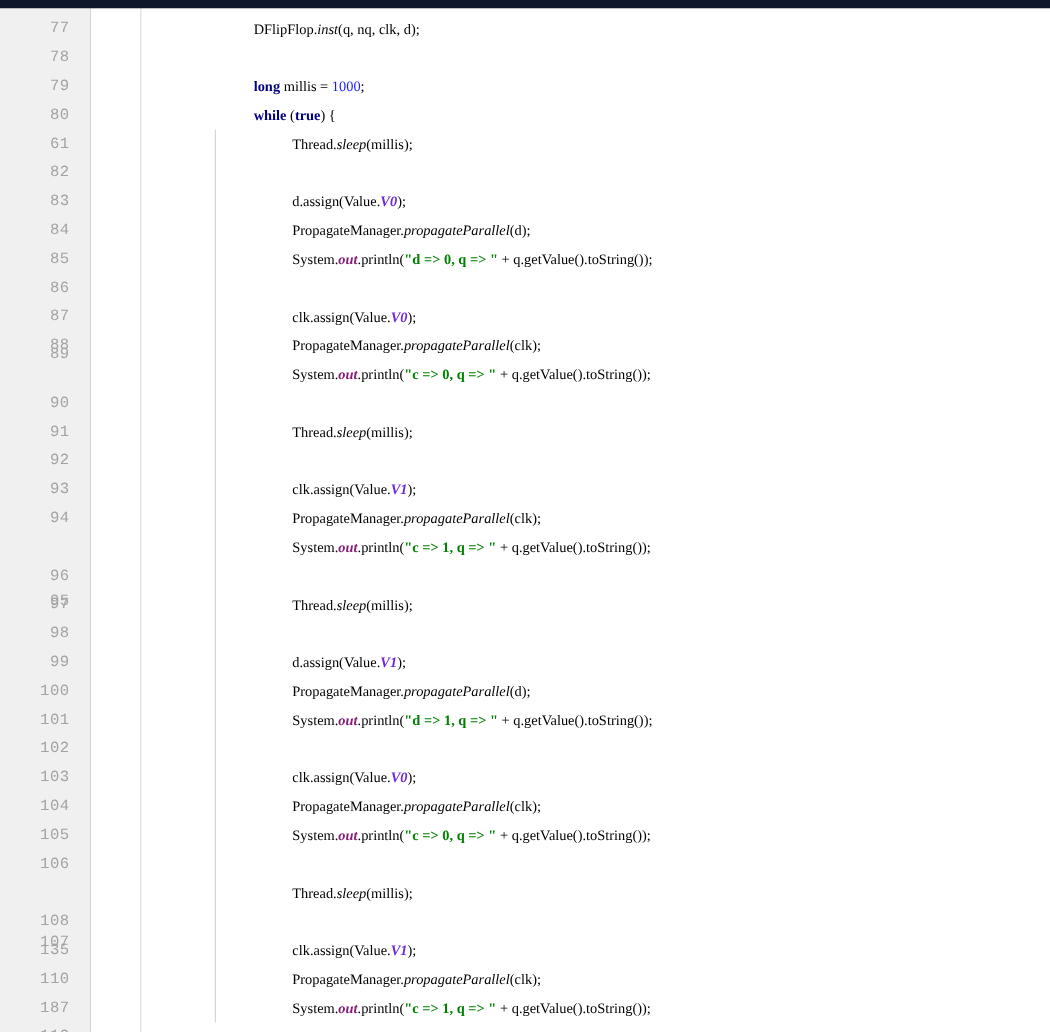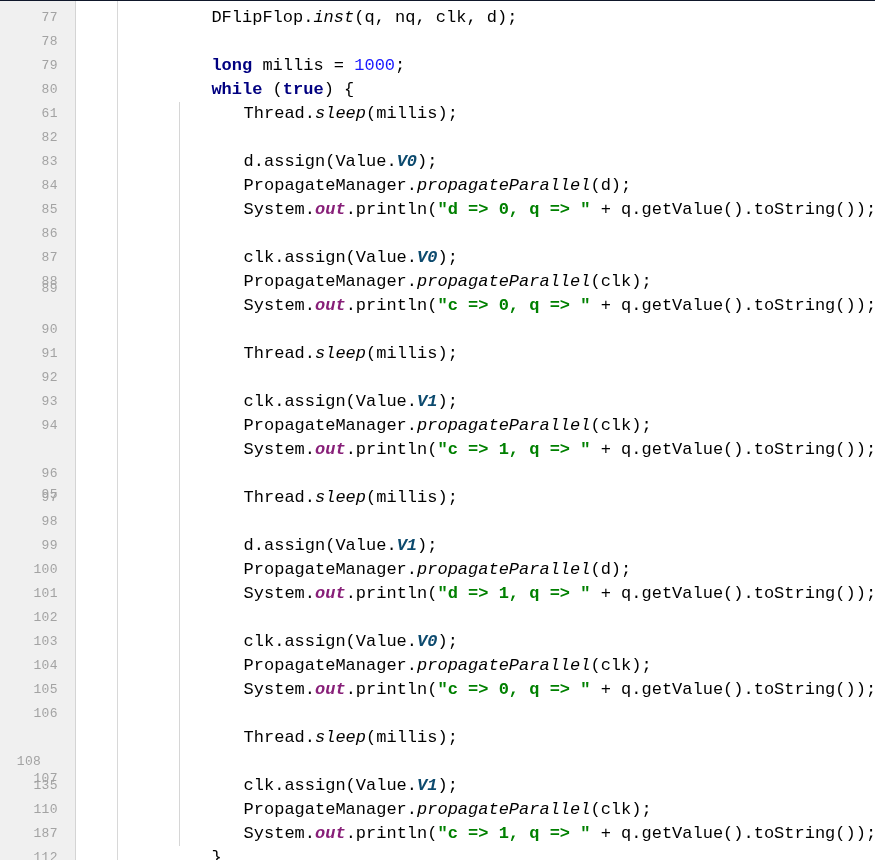--- a/index.html
+++ b/index.html
@@ -11,21 +11,21 @@
   body {
     font-family: "Liberation Mono", "DejaVu Sans Mono", monospace;
   }
 
   #editor {
     position: relative;
     width: 875px;
     height: 860px;
     background: #ffffff;
     overflow: hidden;
-    border-top: 1px solid #0f172a;
+    border-top: 7px solid #0f172a;
     box-sizing: border-box;
   }
 
   
   .gutter-numbers {
     position: absolute;
     left: 0;
     top: 0;
     width: 75px;
     height: 100%;
@@ -87,32 +87,32 @@
     left: 32px;
     width: 1px;
     background: #d6d6d6;
   }
 
   .cline {
     position: absolute;
     left: 0;
     height: 24px;
     line-height: 24px;
-    font-size: 17px;
+    font-size: 12px;
     white-space: pre;
     color: #000000;
-    font-family: Liberation Mono, monospace;
+    font-family: Liberation Serif, serif;
   }
 
   
   .kw      { color: #000080; font-weight: bold; }
   .num     { color: #1a1aff; }
   .str     { color: #008000; font-weight: bold; }
   .field   { color: #871f78; font-weight: bold; font-style: italic; }
-  .enumv   { color: #0c4a6e; font-weight: bold; font-style: italic; }
+  .enumv   { color: #6d28d9; font-weight: bold; font-style: italic; }
   .meth    { color: #000000; font-style: italic; }
   .plain   { color: #000000; }
 </style>
 </head>
 <body>
 
 <div id="editor">
 
   <div class="gutter-numbers">
       <div class="lnum" style="top: 5px;">77</div>
@@ -139,21 +139,21 @@
       <div class="lnum" style="top: 509px;">98</div>
       <div class="lnum" style="top: 533px;">99</div>
       <div class="lnum" style="top: 557px;">100</div>
       <div class="lnum" style="top: 581px;">101</div>
       <div class="lnum" style="top: 605px;">102</div>
       <div class="lnum" style="top: 629px;">103</div>
       <div class="lnum" style="top: 653px;">104</div>
       <div class="lnum" style="top: 677px;">105</div>
       <div class="lnum" style="top: 701px;">106</div>
       <div class="lnum" style="top: 725px; margin-top: 41px;">107</div>
-      <div class="lnum" style="top: 749px; text-align: center;">108</div>
+      <div class="lnum" style="top: 749px;">108</div>
       <div class="lnum" style="top: 773px;">135</div>
       <div class="lnum" style="top: 797px;">110</div>
       <div class="lnum" style="top: 821px;">187</div>
       <div class="lnum" style="top: 845px;">112</div>
     </div>
   <div class="gutter-sep-1"></div>
   <div class="gutter-fold"></div>
   <div class="gutter-sep-2"></div>
 
   <div class="code-area">

